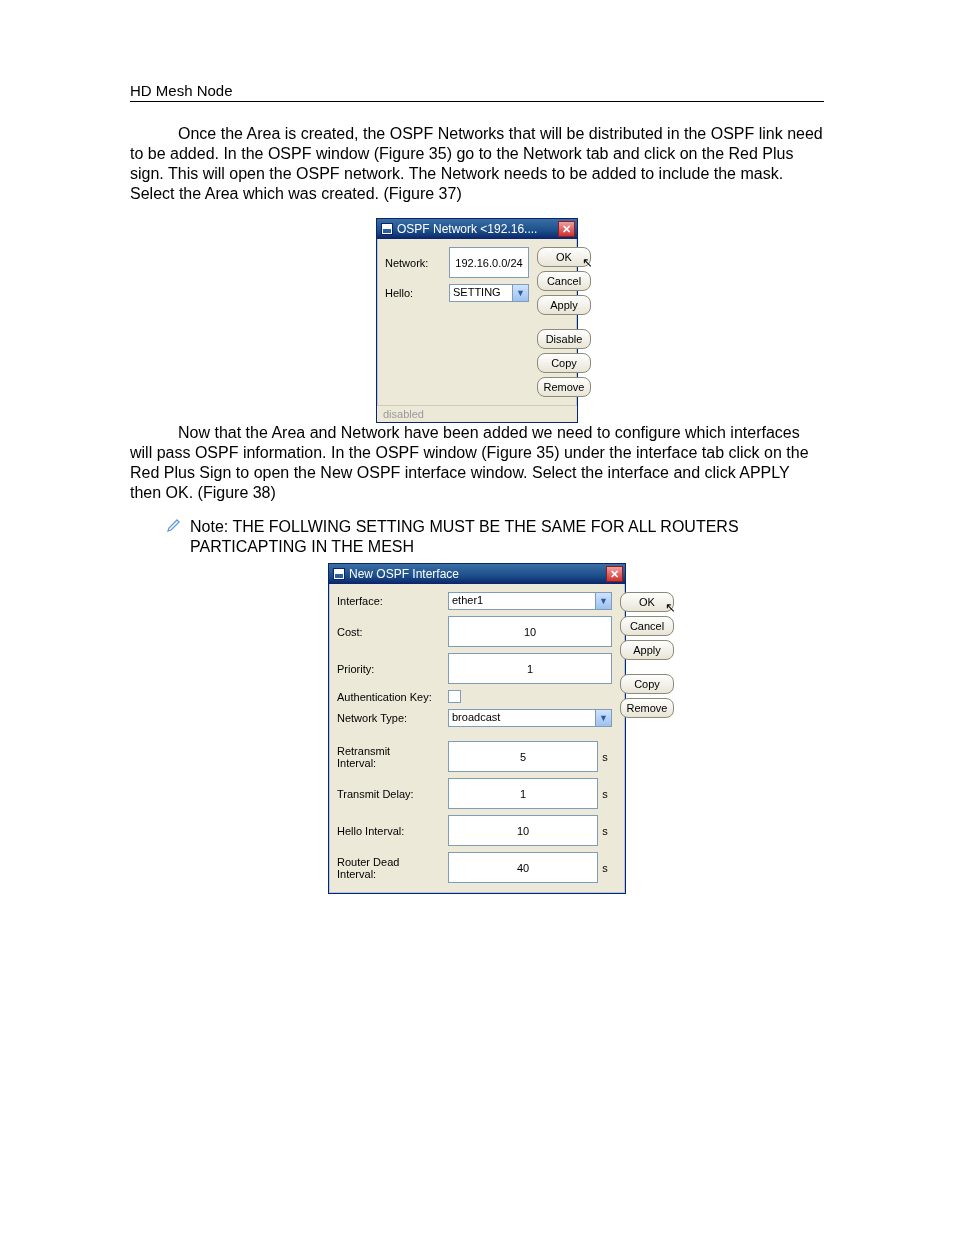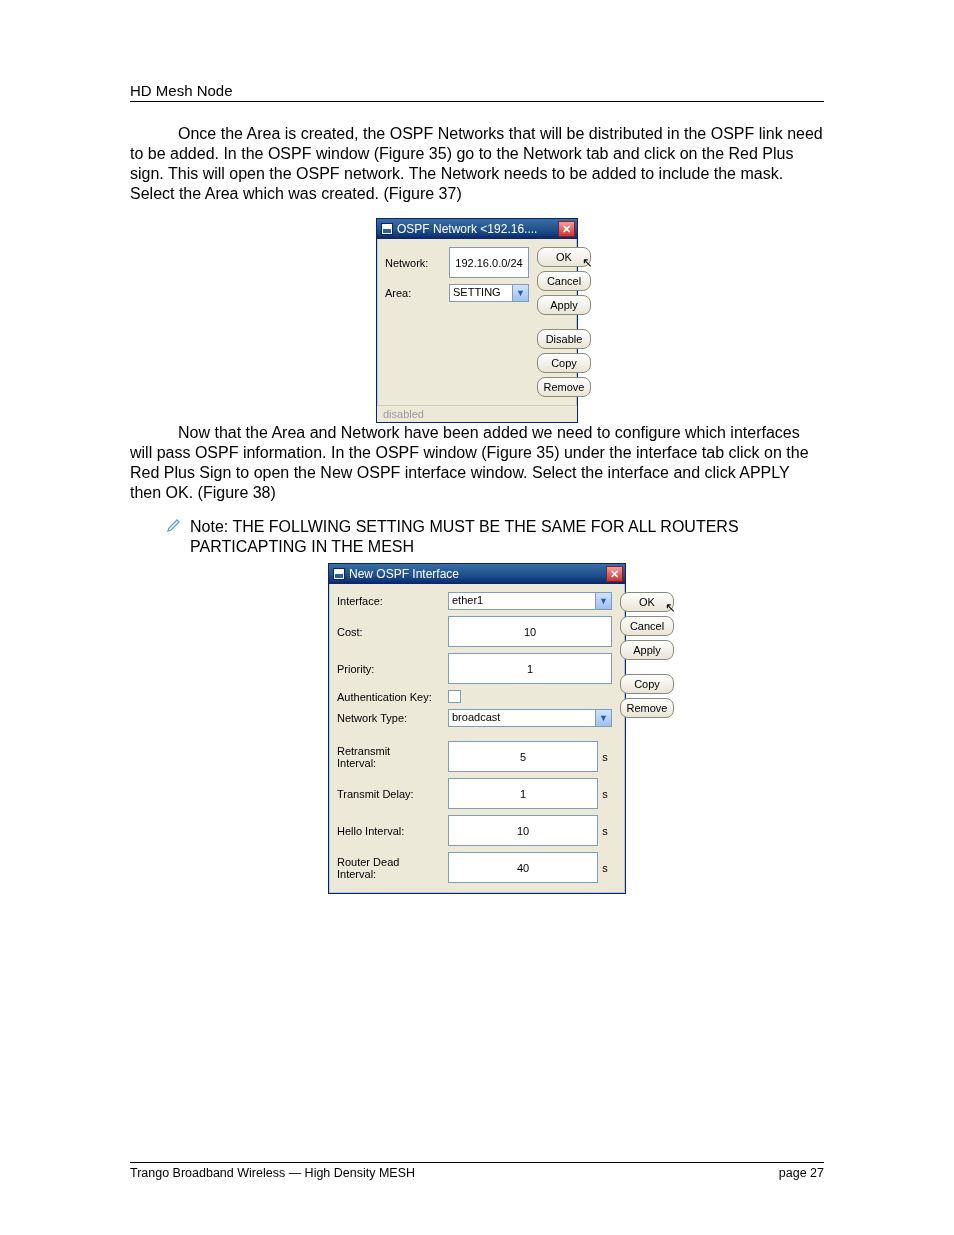--- a/index.html
+++ b/index.html
@@ -186,21 +186,21 @@
         <span class="title-text">OSPF Network &lt;192.16....</span>
         <span class="closebtn">✕</span>
       </div>
       <div class="win-body" style="position:relative;">
         <div class="formcol">
           <div class="row">
             <div class="lab" style="width:48px;">Network:</div>
             <input class="inp" style="width: 80px; flex: 0 0 80px;" value="192.16.0.0/24">
           </div>
           <div class="row">
-            <div class="lab" style="width:48px;">Area:</div>
+            <div class="lab" style="width:48px;">Hello:</div>
             <div class="sel" style="width:80px;flex:0 0 80px;">
               <div class="selval">SETTING</div>
               <div class="drop">▼</div>
             </div>
           </div>
         </div>
         <div class="btncol" style="position:relative;">
           <button class="btn">OK</button>
           <span class="curs-glyph" style="right:-2px;top:8px;">↖</span>
           <button class="btn">Cancel</button>
@@ -289,17 +289,13 @@
           <button class="btn">Cancel</button>
           <button class="btn">Apply</button>
           <div style="height:6px;"></div>
           <button class="btn">Copy</button>
           <button class="btn">Remove</button>
         </div>
       </div>
     </div>
   </div>
 
-  <div class="footer">
-    <span>Trango Broadband Wireless — High Density MESH</span>
-    <span>page 27</span>
-  </div>
 </div>
 
 </body></html>

